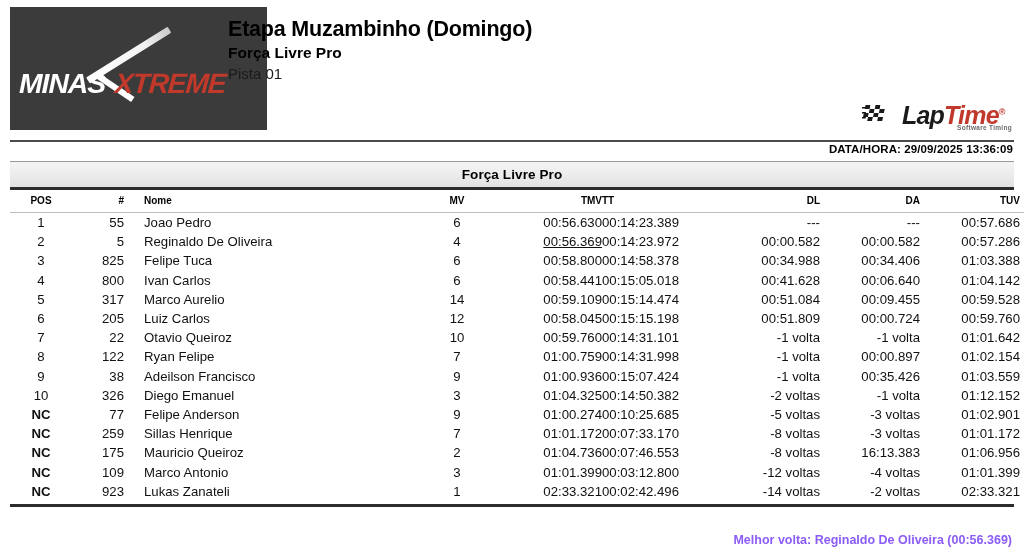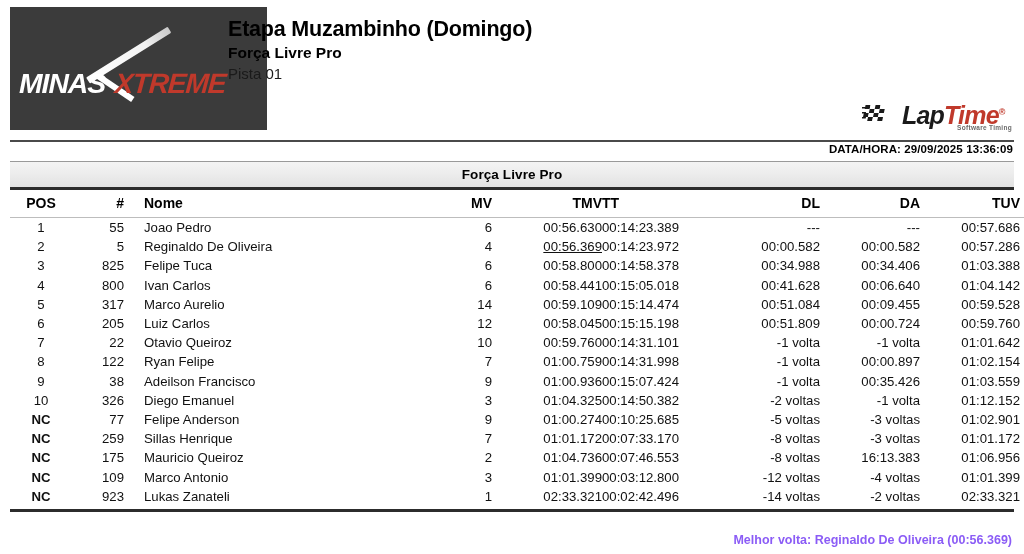--- a/index.html
+++ b/index.html
@@ -202,35 +202,35 @@
   }
 
   table.results {
     width: 100%;
     border-collapse: collapse;
     table-layout: fixed;
     font-size: 13.2px;
   }
   table.results thead th {
     font-weight: bold;
-    font-size: 14px;
+    font-size: 10px;
     padding: 5px 0 6px 0;
     color: #000;
     border-bottom: 1px solid #bdbdbd;
   }
   table.results tbody td {
     padding: 2.1px 0;
     color: #111;
     font-size: 13.2px;
     white-space: nowrap;
   }
   .col-pos   { width: 62px;  text-align: center; }
   .col-num   { width: 52px;  text-align: right;  padding-right: 10px !important; }
   .col-nome  { width: 278px; text-align: left;   padding-left: 10px !important; }
-  .col-mv    { width: 70px;  text-align: right;  padding-right: 18px !important; }
+  .col-mv    { width: 70px;  text-align: center;  padding-right: 18px !important; }
   .col-tmv   { width: 92px;  text-align: right; }
   .col-tt    { width: 112px; text-align: left;  padding-right: 14px !important; }
   .col-dl    { width: 92px;  text-align: right;  padding-right: 12px !important; }
   .col-da    { width: 88px;  text-align: right;  padding-right: 8px !important; }
   .col-tuv   { width: 92px;  text-align: right;  padding-right: 8px !important; }
 
   .pos-nc { font-weight: bold; }
   .fastest { text-decoration: underline; }
 
   .table-bottom-rule {

